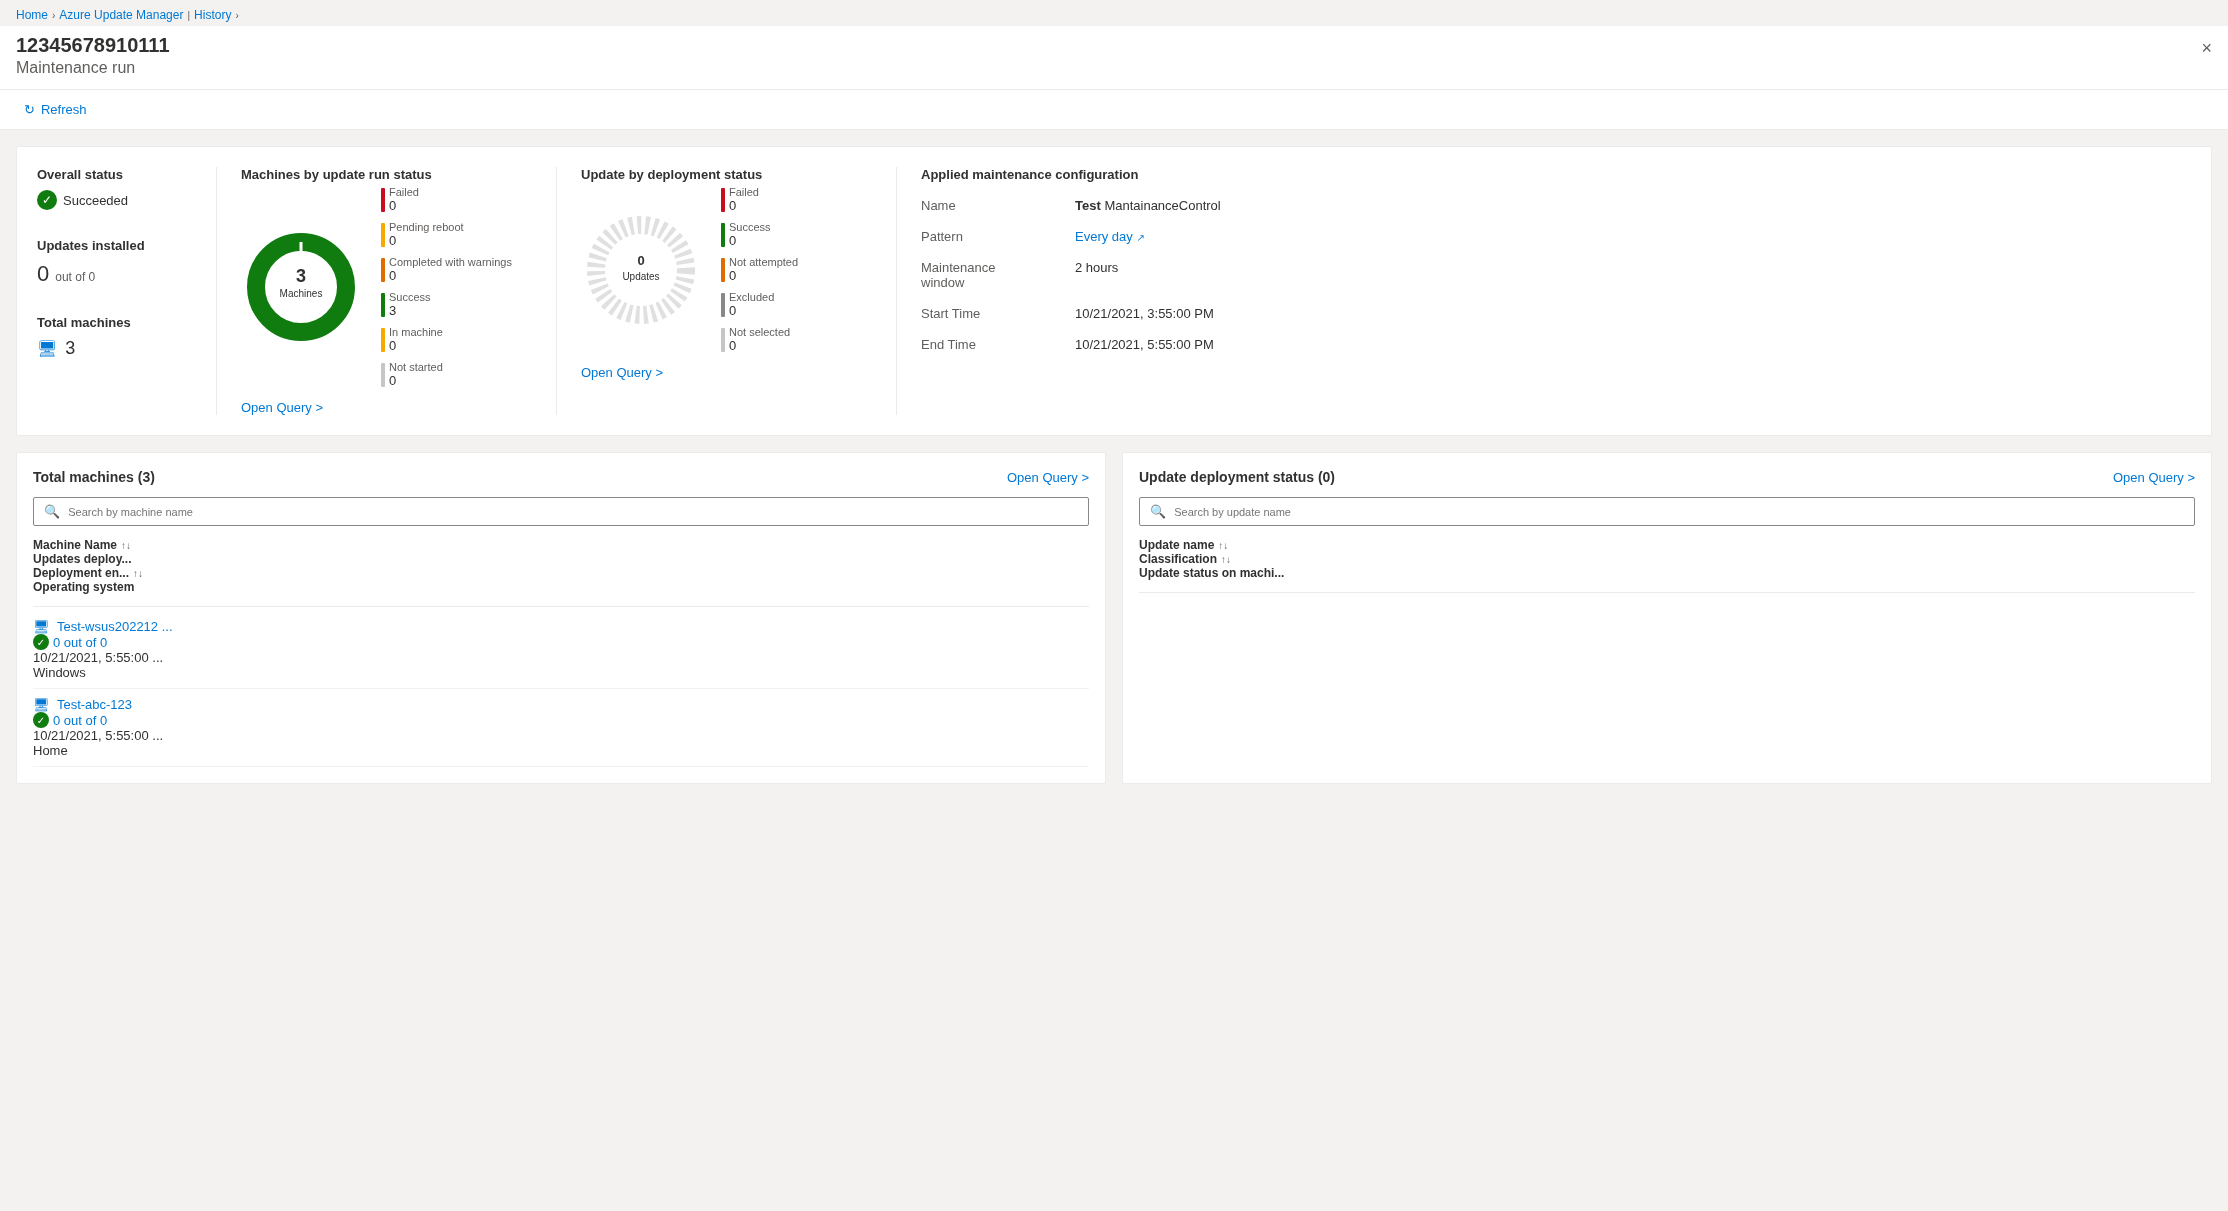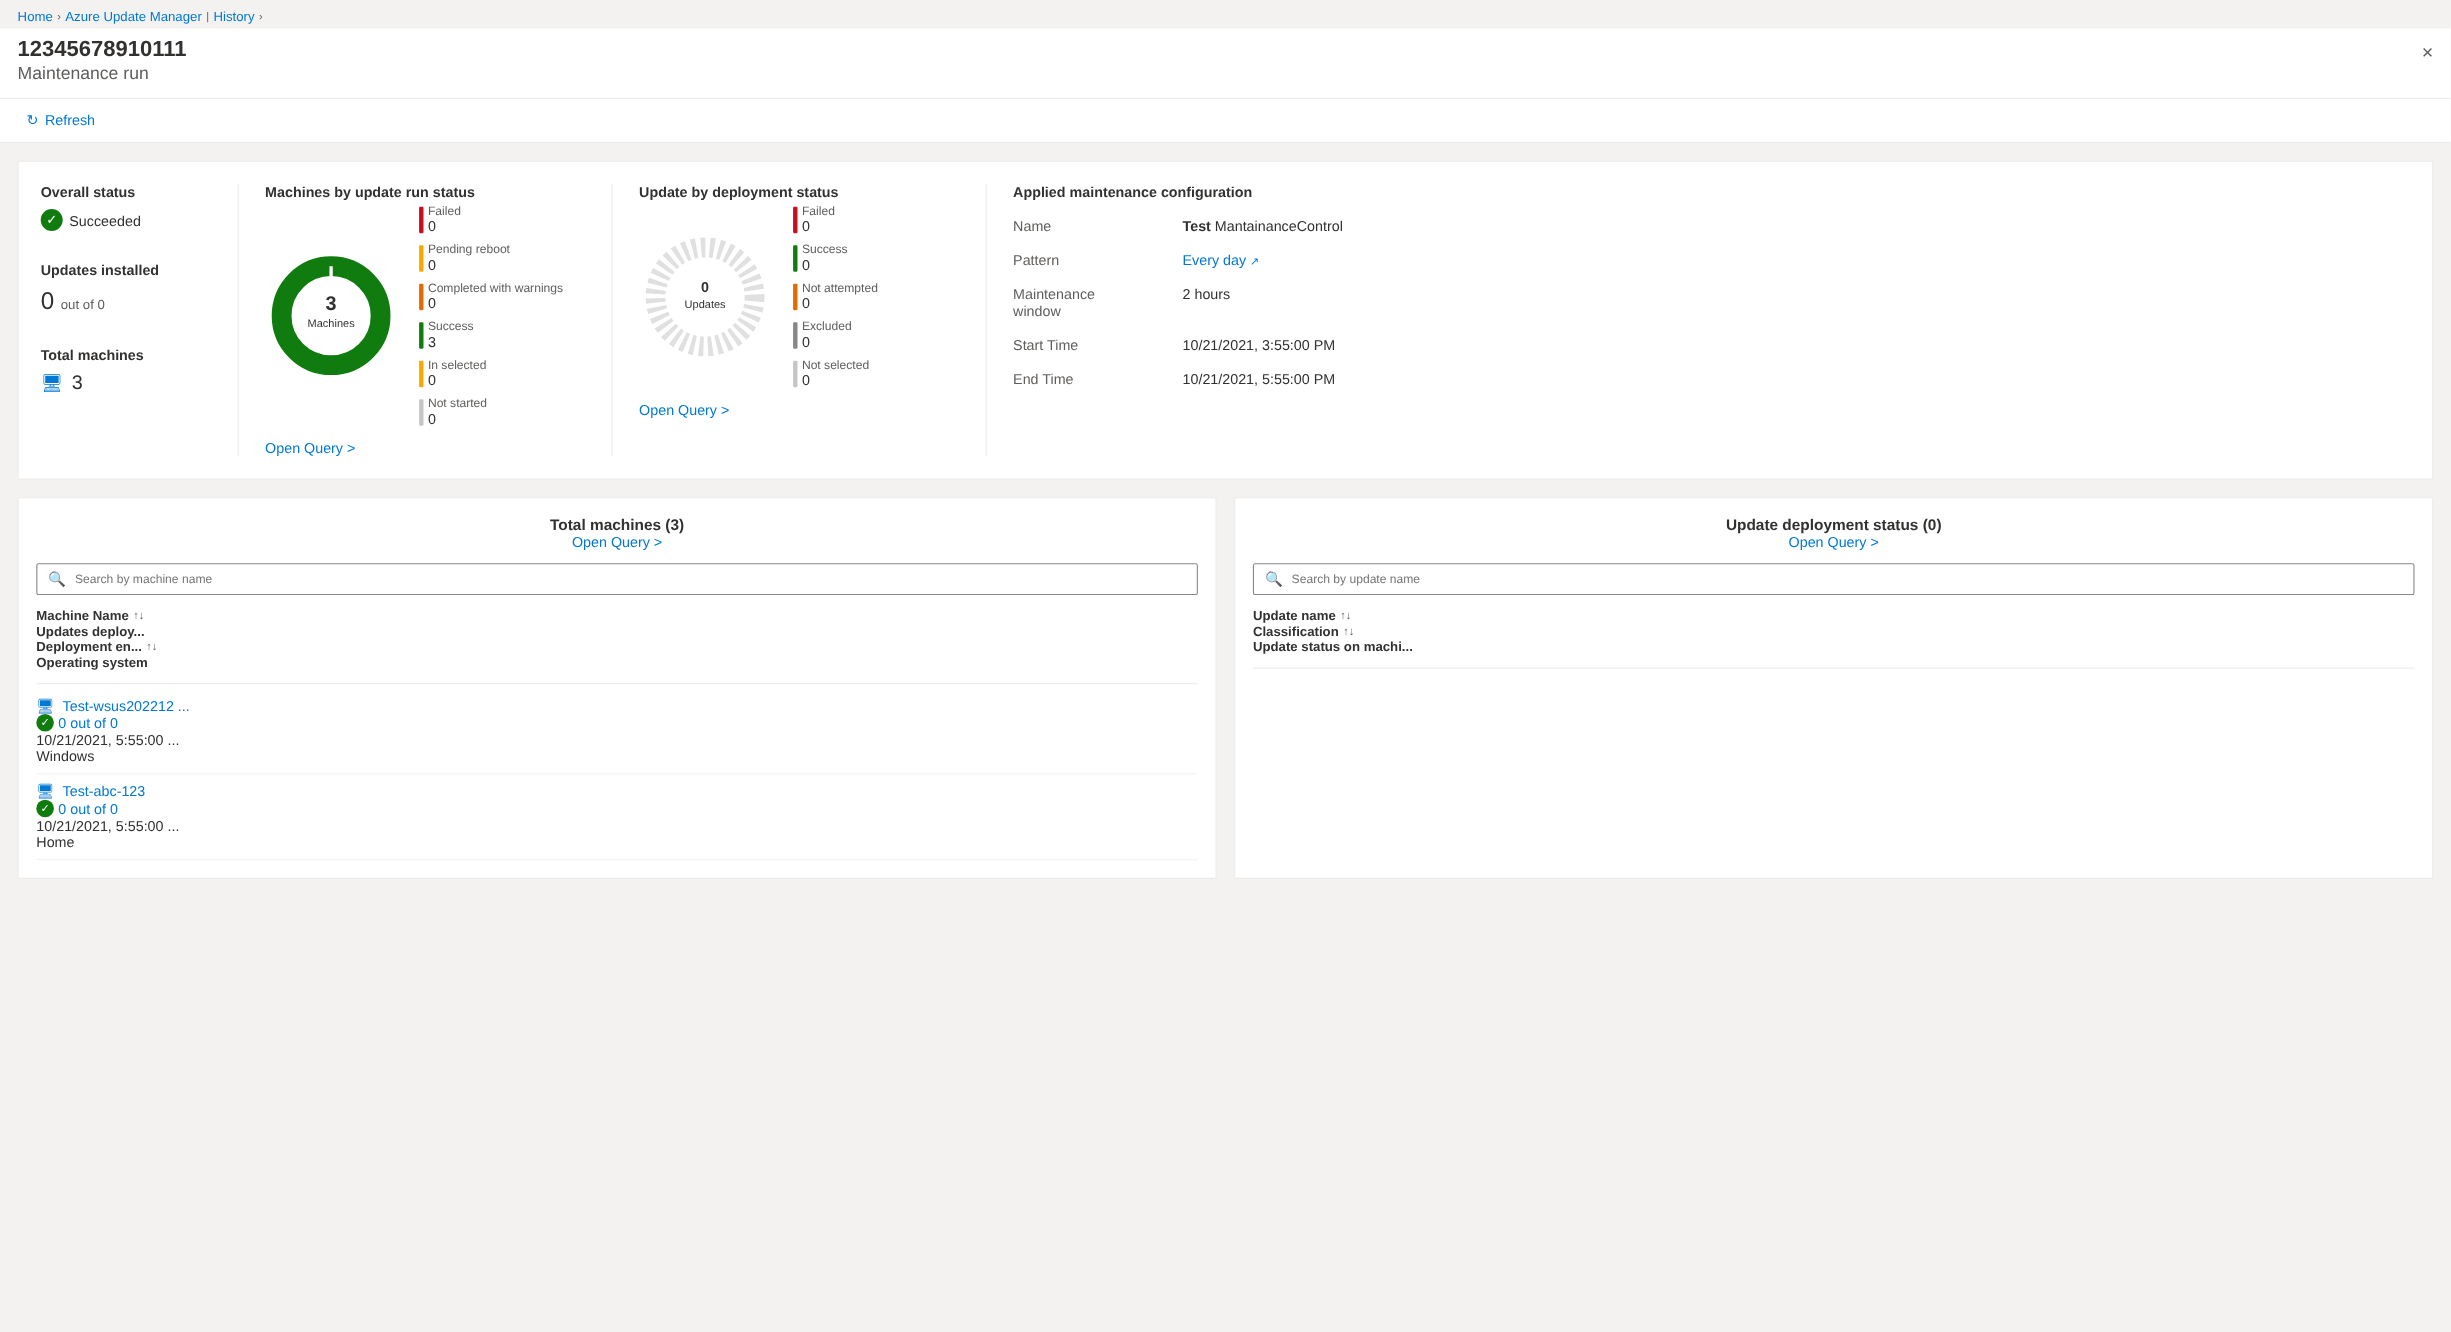--- a/index.html
+++ b/index.html
@@ -48,21 +48,21 @@
     .config-section { flex: 1; padding-left: 24px; }
     .config-table { display: grid; grid-template-columns: 130px 1fr; gap: 16px 24px; }
     .config-key { color: #605e5c; font-size: 13px; }
     .config-value { font-size: 13px; }
     .config-value a { color: #0078d4; text-decoration: none; }
     .config-value strong { font-weight: 600; }
 
     .bottom-panels { display: flex; gap: 16px; }
     .bottom-panel { flex: 1; background: #fff; border: 1px solid #edebe9; border-radius: 2px; padding: 16px; }
     
-    .panel-header { display: flex; justify-content: space-between; align-items: center; margin-bottom: 12px; flex-direction: column; }
+    .panel-header { display: flex; justify-content: space-between; align-items: center; margin-bottom: 12px; }
     .panel-title { font-size: 14px; font-weight: 600; }
     
     .search-box { display: flex; align-items: center; border: 1px solid #8a8886; padding: 6px 10px; gap: 8px; margin-bottom: 12px; border-radius: 2px; }
     .search-box input { border: none; outline: none; font-size: 11px; width: 100%; color: #323130; }
     .search-icon { color: #605e5c; font-size: 13px; }
 
     .table-header { display: grid; border-bottom: 1px solid #edebe9; padding-bottom: 12px; margin-bottom: 4px; }
     .th { font-size: 12px; font-weight: 600; color: #323130; display: flex; align-items: center; gap: 4px; }
     .sort-arrows { color: #605e5c; font-size: 10px; cursor: pointer; }
 
@@ -166,21 +166,21 @@
           <div class="legend-row">
             <div class="color-bar" style="background:#107c10;"></div>
             <div>
               <div class="legend-label">Success</div>
               <div class="legend-value">3</div>
             </div>
           </div>
           <div class="legend-row">
             <div class="color-bar" style="background:#f7a900;"></div>
             <div>
-              <div class="legend-label">In selected</div>
+              <div class="legend-label">In machine</div>
               <div class="legend-value">0</div>
             </div>
           </div>
           <div class="legend-row">
             <div class="color-bar" style="background:#c8c6c4;"></div>
             <div>
               <div class="legend-label">Not started</div>
               <div class="legend-value">0</div>
             </div>
           </div>

